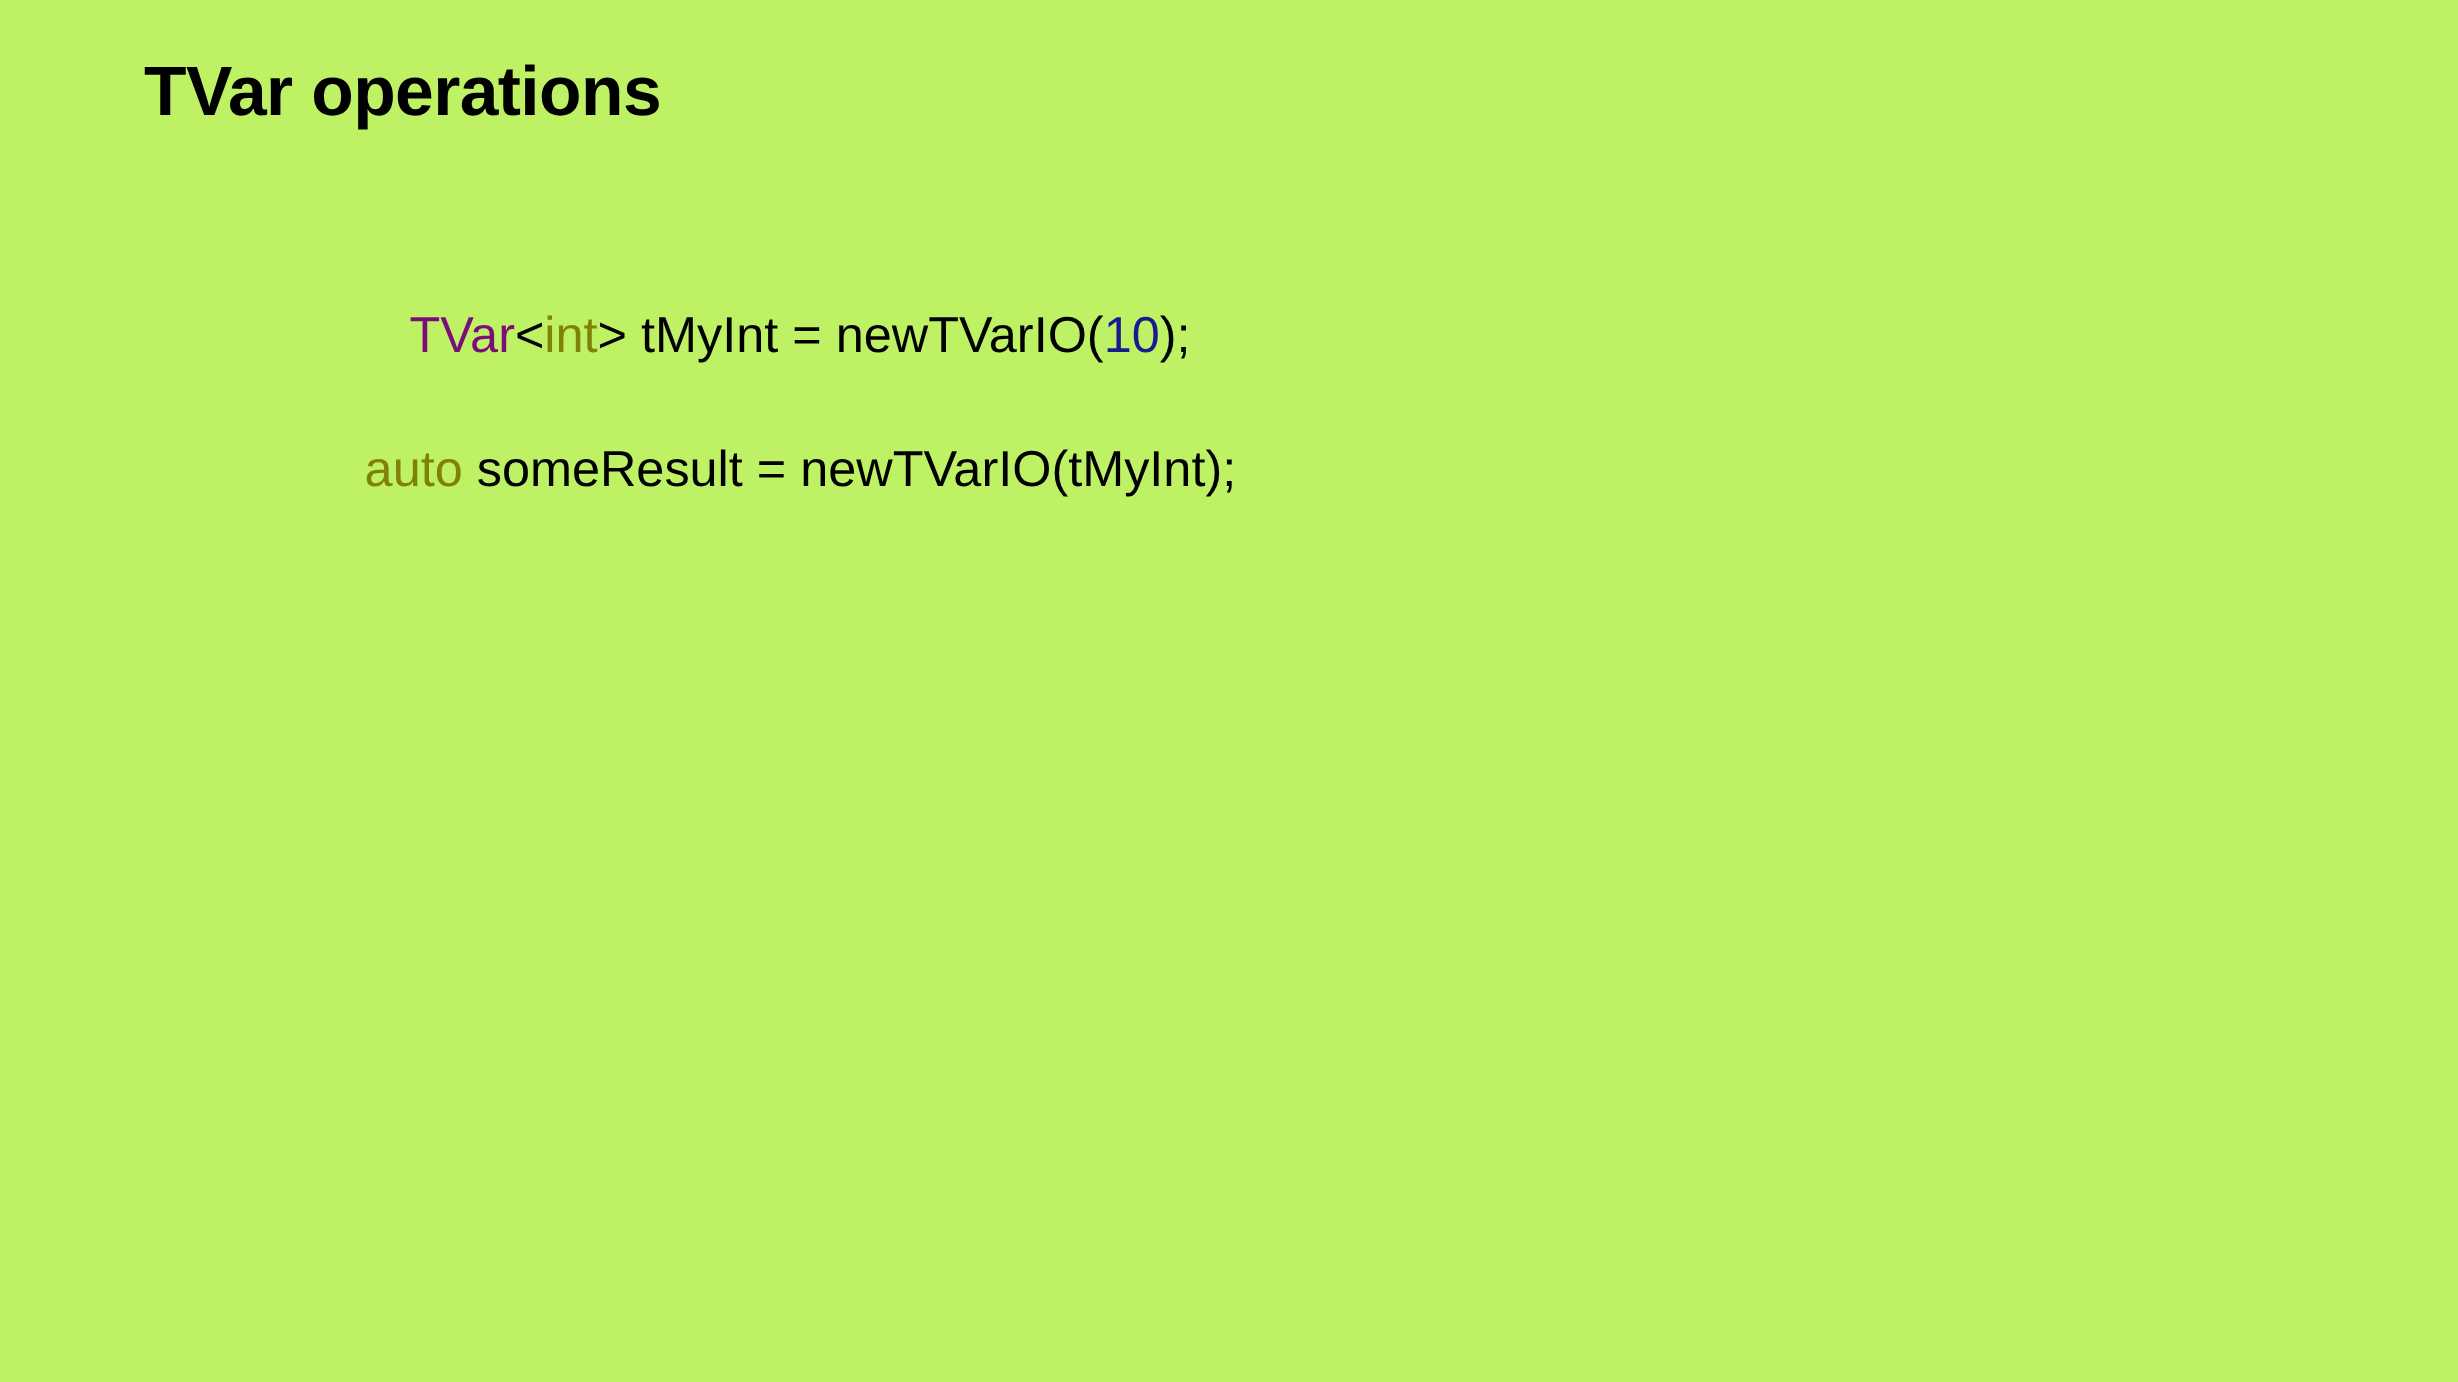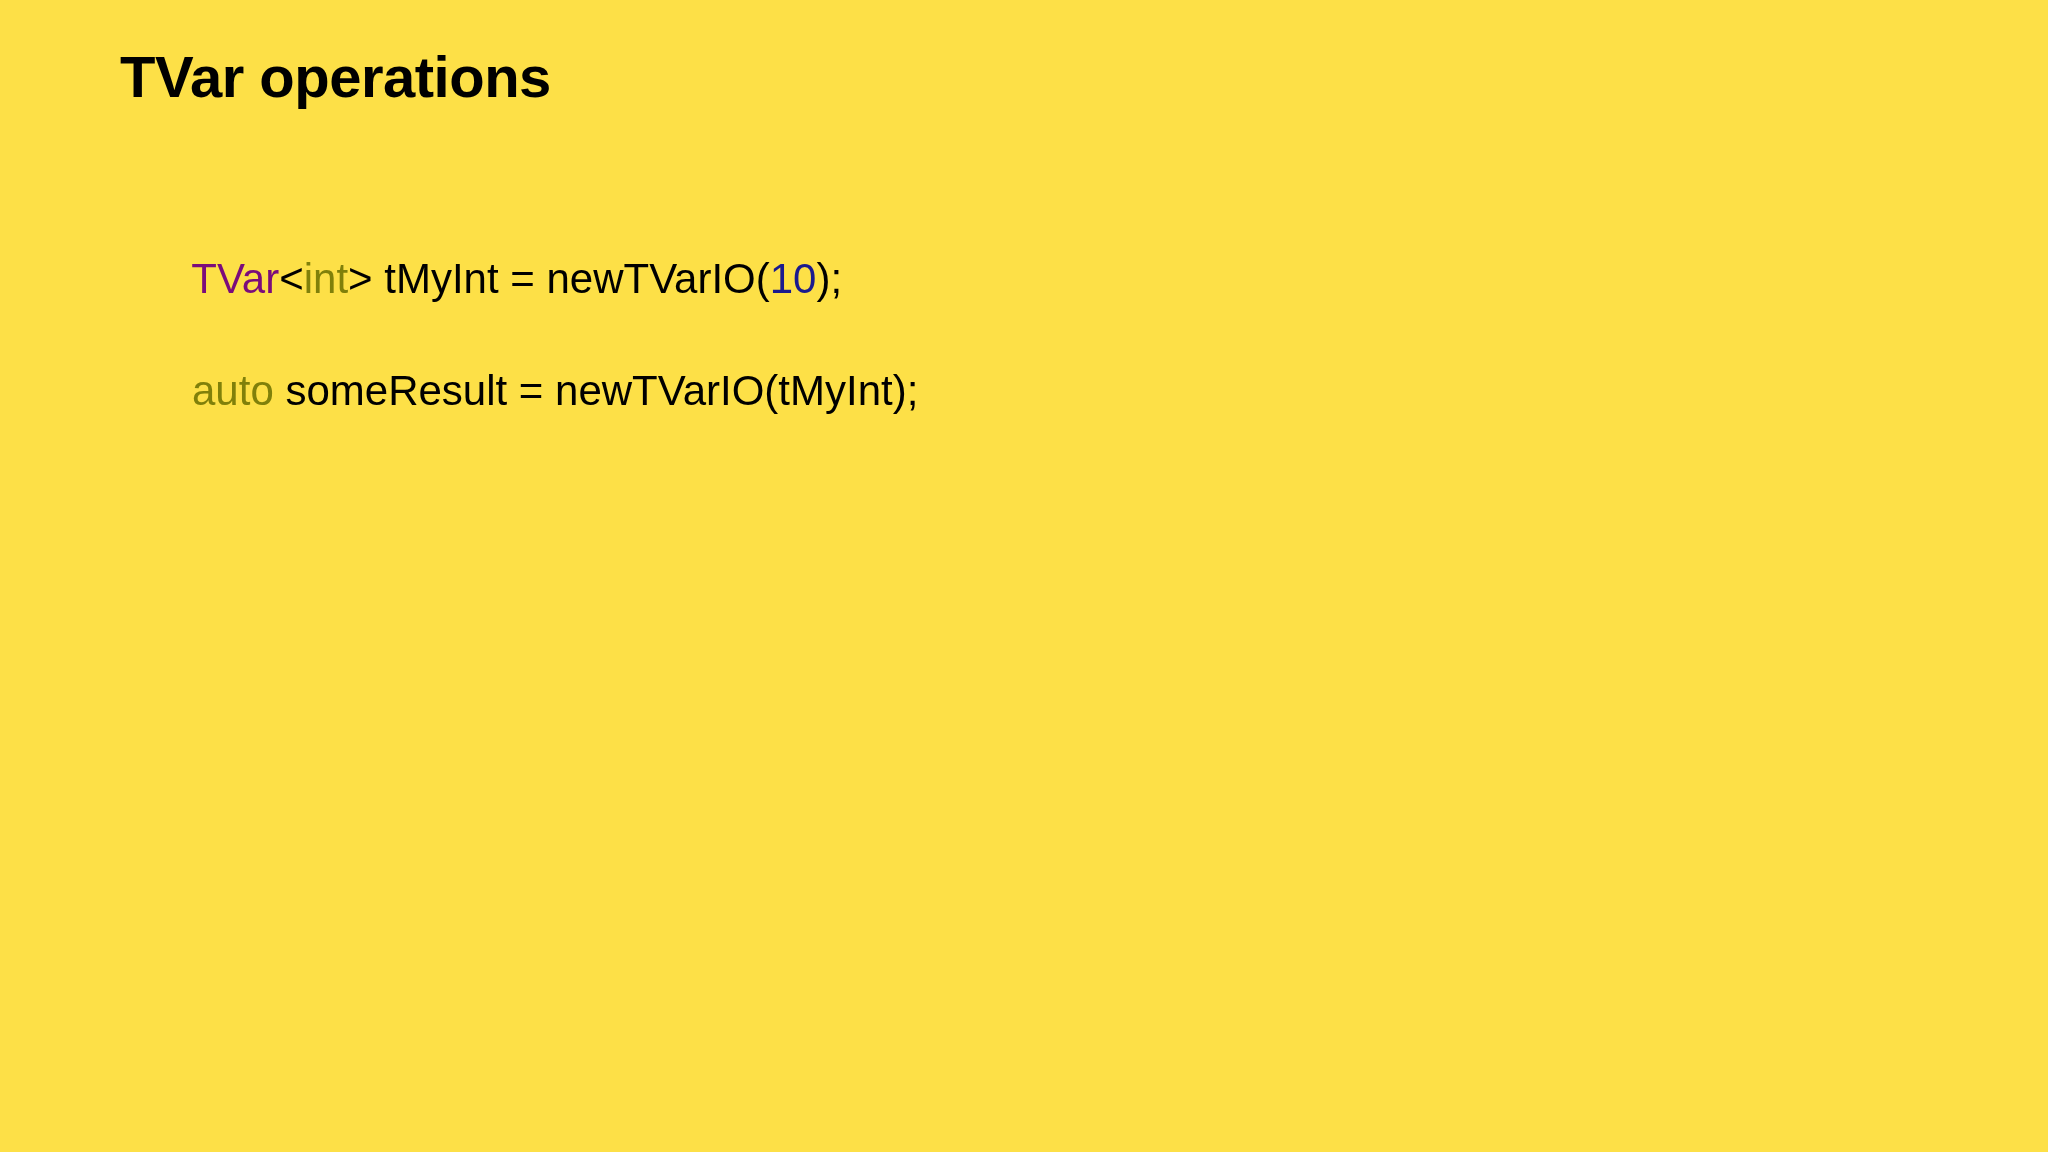--- a/index.html
+++ b/index.html
@@ -12,21 +12,21 @@
     height: 1152px;
     position: relative;
     overflow: hidden;
     font-family: "Liberation Sans", sans-serif;
     -webkit-font-smoothing: antialiased;
   }
 
   .slide {
     position: absolute;
     inset: 0;
-    background: #fde047;
+    background: #bef264;
   }
 
   
   .slide-title {
     position: absolute;
     left: 120px;
     top: 44px;
     font-size: 58px;
     font-weight: bold;
     color: #000000;
@@ -34,20 +34,21 @@
     line-height: 1.15;
     white-space: pre;
   }
 
   
   .code-block {
     position: absolute;
     left: 122px;
     top: 216px;
     width: 1020px;
+    text-align: center;
   }
   .code-line {
     font-size: 42px;
     line-height: 1.0;
     color: #000000;
     white-space: pre;
     height: 50px;
     margin-bottom: 62px;
   }
   .code-line:last-child { margin-bottom: 0; }

